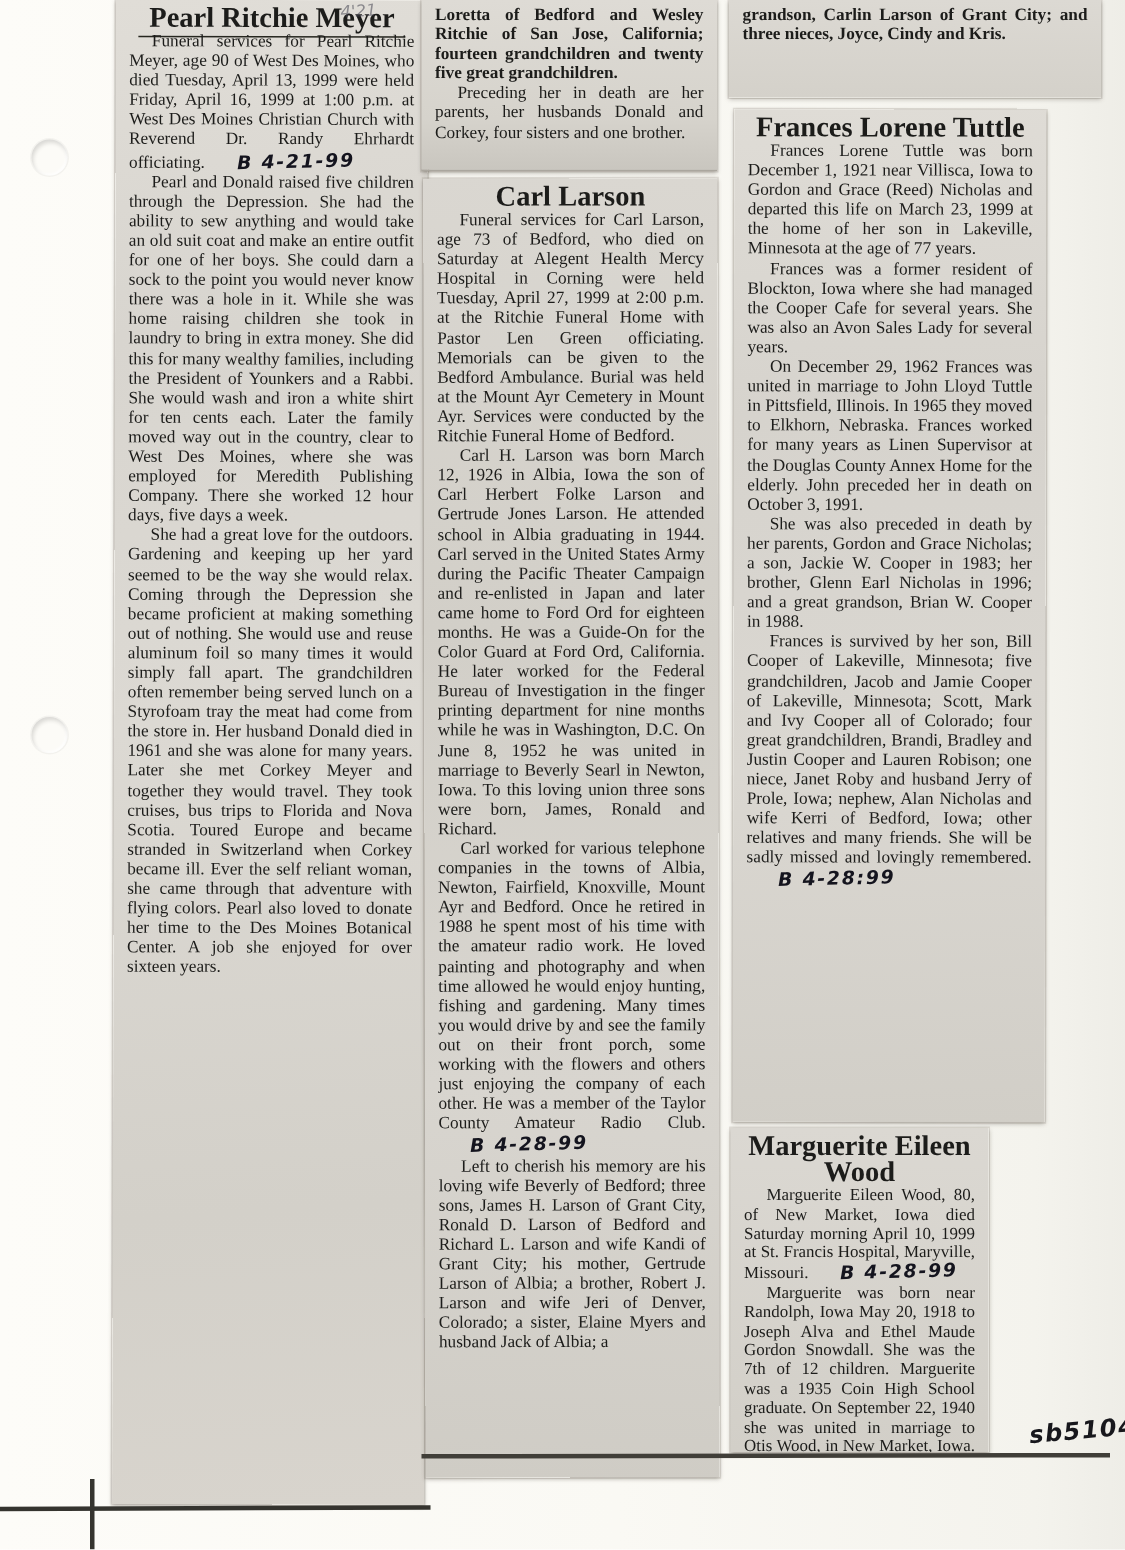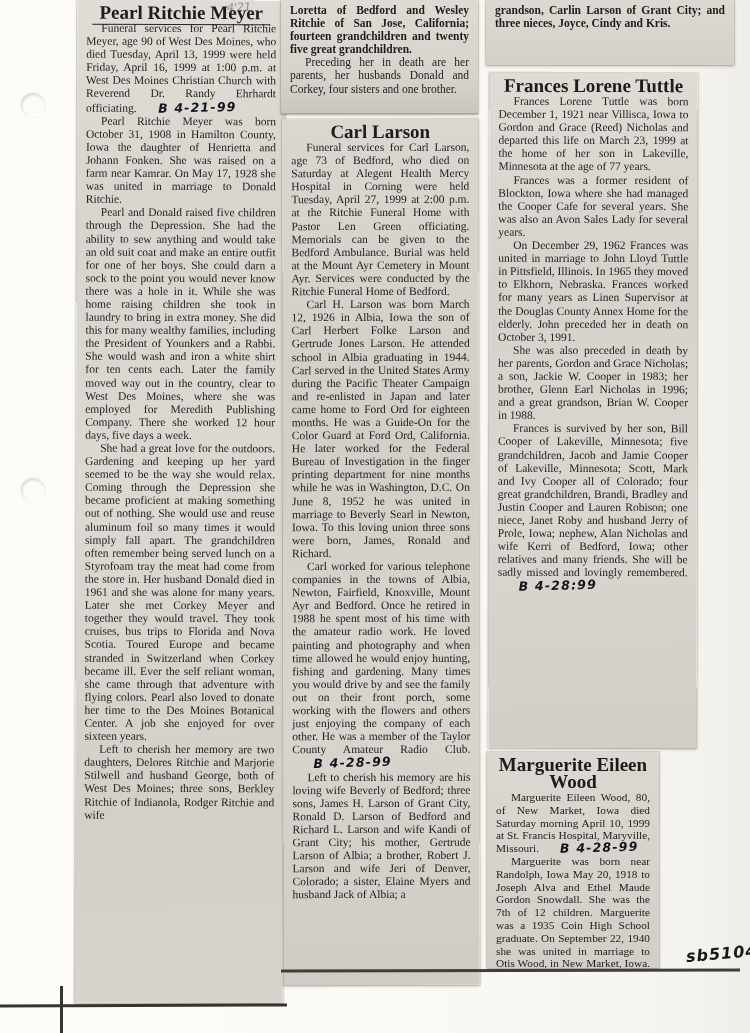--- a/index.html
+++ b/index.html
@@ -76,24 +76,22 @@
 <div class="page">
 
   <div class="hole hole-1"></div>
   <div class="hole hole-2"></div>
 
   <span class="corner-mark">4'21</span>
 
   <div class="clip clip-pearl">
     <div class="clip-title"><span class="title-underline">Pearl Ritchie Meyer</span></div>
     <p class="para"><span>Funeral services for Pearl Ritchie Meyer, age 90 of West Des Moines, who died Tuesday, April 13, 1999 were held Friday, April 16, 1999 at 1:00 p.m. at West Des Moines Christian Church with Reverend Dr. Randy Ehrhardt officiating.</span><span class="hand">B 4-21-99</span></p>
-    <p class="para"><span>Pearl Ritchie Meyer was born October 31, 1908 in Hamilton County, Iowa the daughter of Henrietta and Johann Fonken. She was raised on a farm near Kamrar. On May 17, 1928 she was united in marriage to Donald Ritchie.</span></p>
     <p class="para"><span>Pearl and Donald raised five children through the Depression. She had the ability to sew anything and would take an old suit coat and make an entire outfit for one of her boys. She could darn a sock to the point you would never know there was a hole in it. While she was home raising children she took in laundry to bring in extra money. She did this for many wealthy families, including the President of Younkers and a Rabbi. She would wash and iron a white shirt for ten cents each. Later the family moved way out in the country, clear to West Des Moines, where she was employed for Meredith Publishing Company. There she worked 12 hour days, five days a week.</span></p>
     <p class="para"><span>She had a great love for the outdoors. Gardening and keeping up her yard seemed to be the way she would relax. Coming through the Depression she became proficient at making something out of nothing. She would use and reuse aluminum foil so many times it would simply fall apart. The grandchildren often remember being served lunch on a Styrofoam tray the meat had come from the store in. Her husband Donald died in 1961 and she was alone for many years. Later she met Corkey Meyer and together they would travel. They took cruises, bus trips to Florida and Nova Scotia. Toured Europe and became stranded in Switzerland when Corkey became ill. Ever the self reliant woman, she came through that adventure with flying colors. Pearl also loved to donate her time to the Des Moines Botanical Center. A job she enjoyed for over sixteen years.</span></p>
-    <p class="para"><span>Left to cherish her memory are two daughters, Delores Ritchie and Marjorie Stilwell and husband George, both of West Des Moines; three sons, Berkley Ritchie of Indianola, Rodger Ritchie and wife</span></p>
   </div>
 
   <div class="clip clip-pearl-cont">
     <p class="para noindent"><span>Loretta of Bedford and Wesley Ritchie of San Jose, California; fourteen grandchildren and twenty five great grandchildren.</span></p>
     <p class="para"><span>Preceding her in death are her parents, her husbands Donald and Corkey, four sisters and one brother.</span></p>
   </div>
 
   <div class="clip clip-carl">
     <div class="clip-title">Carl Larson</div>
     <p class="para"><span>Funeral services for Carl Larson, age 73 of Bedford, who died on Saturday at Alegent Health Mercy Hospital in Corning were held Tuesday, April 27, 1999 at 2:00 p.m. at the Ritchie Funeral Home with Pastor Len Green officiating. Memorials can be given to the Bedford Ambulance. Burial was held at the Mount Ayr Cemetery in Mount Ayr. Services were conducted by the Ritchie Funeral Home of Bedford.</span></p>

